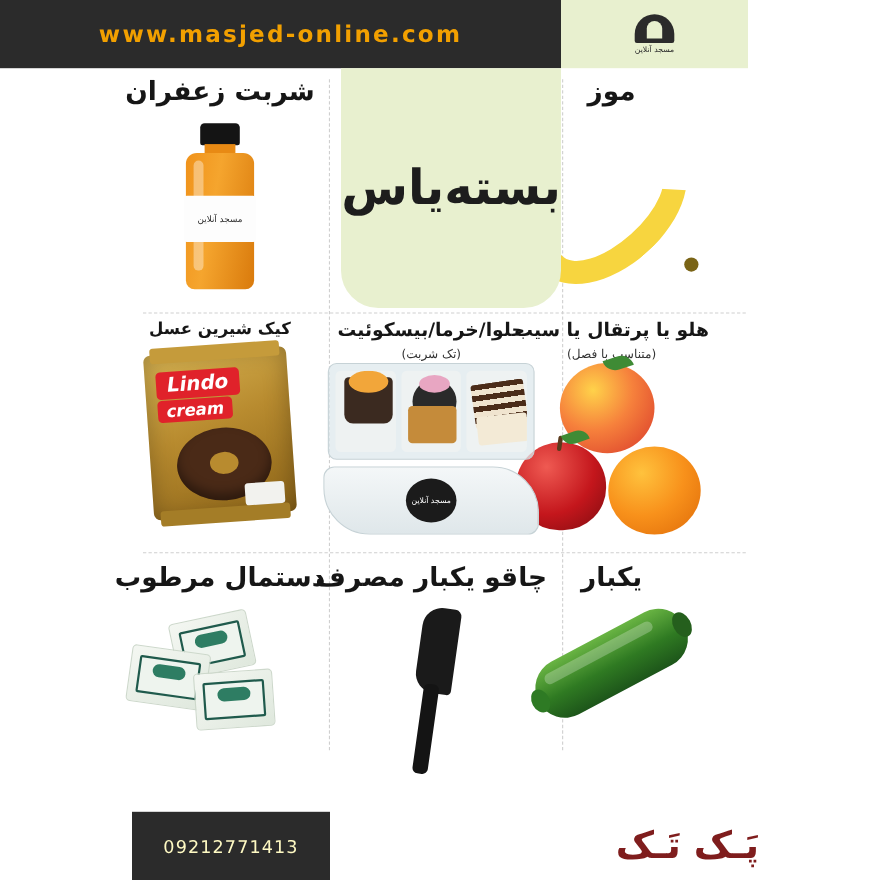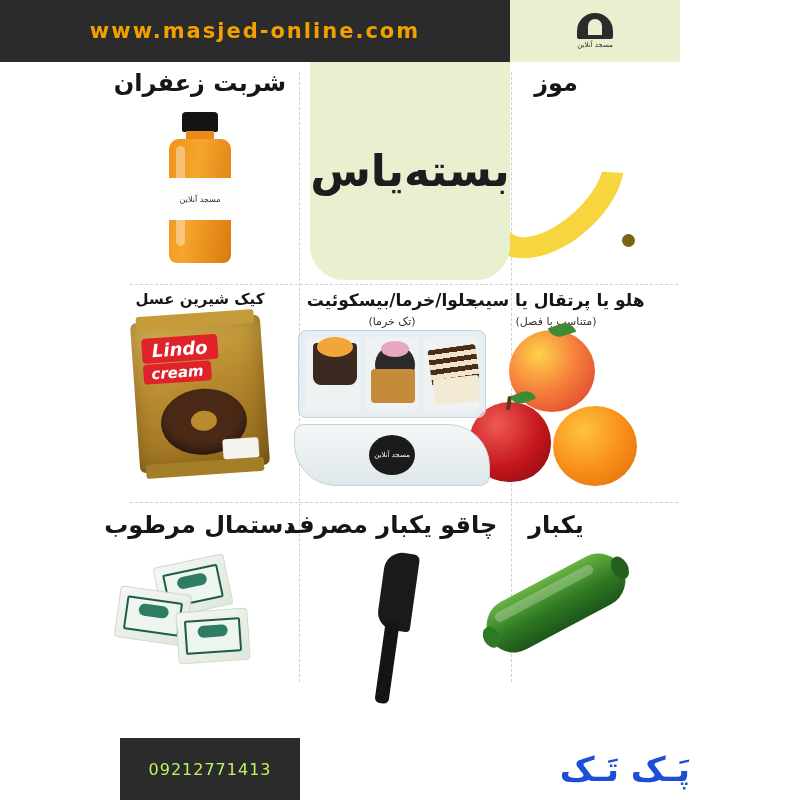--- a/index.html
+++ b/index.html
@@ -181,37 +181,37 @@
   .footer-phone-box {
     position: absolute;
     left: 120px; top: 0;
     width: 180px; height: 62px;
     background: #2b2b2b;
     display: flex;
     align-items: center;
     justify-content: center;
   }
   .footer-phone {
-    color: #bef264;
+    color: #fef9c3;
     font-size: 16px;
     letter-spacing: 1px;
     direction: ltr;
   }
   .footer-brand {
     position: absolute;
     right: 110px; top: 0;
     height: 62px;
     display: flex;
     align-items: center;
     justify-content: flex-start;
   }
   .footer-brand-text {
     font-size: 34px;
     font-weight: bold;
-    color: #1d4ed8;
+    color: #7f1d1d;
     letter-spacing: 1px;
   }
 
   
 
   
   .bottle { position: absolute; left: 50%; transform: translateX(-50%); top: 8px; width: 74px; height: 152px; }
   .bottle-cap { position: absolute; top: 0; left: 19px; width: 36px; height: 20px; background: #141414; border-radius: 4px 4px 2px 2px; }
   .bottle-neck { position: absolute; top: 19px; left: 23px; width: 28px; height: 10px; background: #e88a14; }
   .bottle-body { position: absolute; top: 27px; left: 6px; width: 62px; height: 124px; background: linear-gradient(100deg,#f0921a 0%, #f5a52e 40%, #d97a0c 100%); border-radius: 10px 10px 8px 8px; }
@@ -361,21 +361,21 @@
           </div>
         </div>
       </div>
 
     </div>
 
     <div class="col col-mid">
 
       <div class="cell cell-r2">
         <div class="cell-title small">حلوا/خرما/بیسکوئیت</div>
-        <div class="cell-sub">(تک خرما)</div>
+        <div class="cell-sub">(تک شربت)</div>
         <div class="art">
           <div class="tray">
             <div class="tray-inner">
               <div class="tray-cell">
                 <div class="sw-strip"></div>
                 <div class="sw-strip2"></div>
               </div>
               <div class="tray-cell">
                 <div class="sw-ball"></div>
                 <div class="sw-cake"></div>

